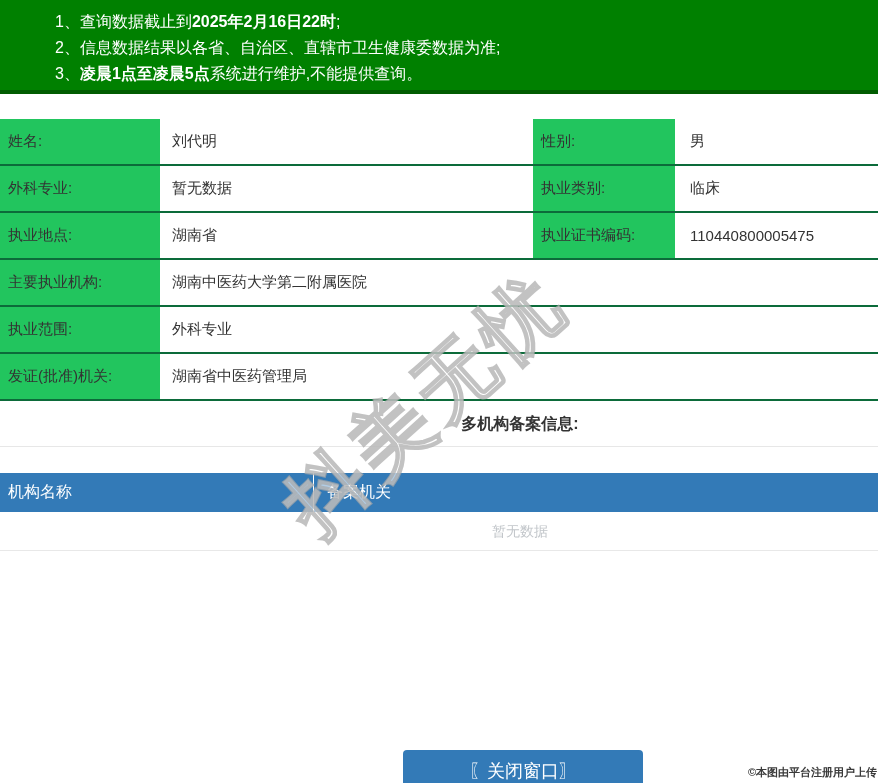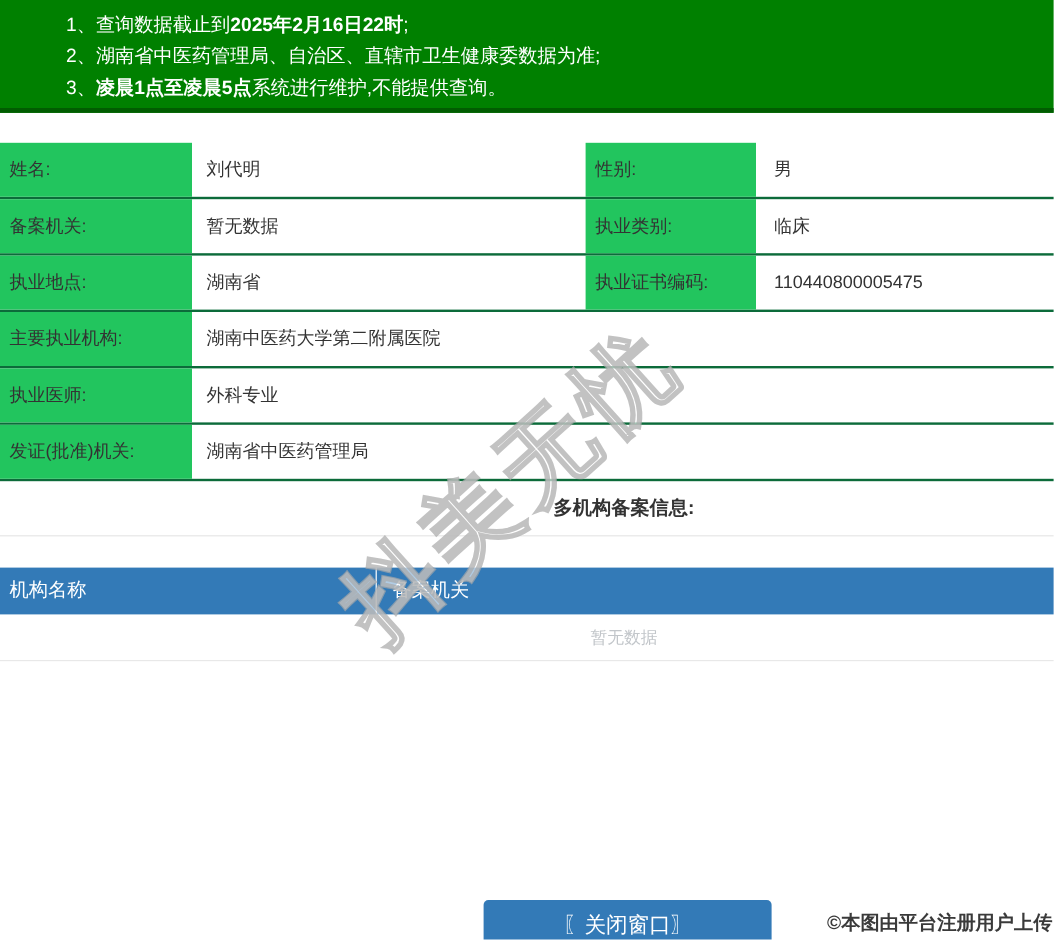--- a/index.html
+++ b/index.html
@@ -48,21 +48,21 @@
     background: #22c55e;
     display: flex; align-items: center;
     padding-left: 8px;
   }
   .pcell-label.w1 { width: 160px; }
   .pcell-label.w2 { width: 142px; }
   .pcell-value {
     display: flex; align-items: center;
     padding-left: 12px;
   }
-  .pcell-value.v1 { width: 328px; }
+  .pcell-value.v1 { width: 373px; }
   .pcell-value.v2 { flex: 1; padding-left: 15px; }
   .pcell-value.vfull { flex: 1; }
   
   .section-heading {
     position: absolute; left: 0; top: 401px;
     width: 1040px; height: 46px;
     line-height: 46px;
     text-align: center;
     font-size: 16px; font-weight: bold;
     color: #333333;
@@ -119,70 +119,70 @@
     font-size: 18px;
     line-height: 32px;
     text-align: center;
     font-family: "Liberation Sans", "DejaVu Sans", sans-serif;
     cursor: pointer;
     padding: 0;
   }
   
   .credit {
     position: absolute; right: 1px; bottom: 3px;
-    font-size: 16px;
+    font-size: 11px;
     font-weight: bold;
     color: #3a3a3a;
     z-index: 10;
     text-shadow:
       -1px -1px 0 #ffffff, 1px -1px 0 #ffffff,
       -1px  1px 0 #ffffff, 1px  1px 0 #ffffff;
   }
 </style>
 </head>
 <body>
 
 <div class="viewport">
 
   <div class="banner">
     <div class="banner-line"><span>1、</span><span>查询数据截止到</span><b>2025年2月16日22时</b><span>;</span></div>
-    <div class="banner-line"><span>2、</span><span>湖南省中医药管理局、自治区、直辖市卫生健康委数据为准;</span><b></b><span></span></div>
+    <div class="banner-line"><span>2、</span><span>信息数据结果以各省、自治区、直辖市卫生健康委数据为准;</span><b></b><span></span></div>
     <div class="banner-line"><span>3、</span><span></span><b>凌晨1点至凌晨5点</b><span>系统进行维护,不能提供查询。</span></div>
   </div>
 
   <div class="sheet">
 
     <div class="prow">
       <div class="pcell-label w1">姓名:</div>
       <div class="pcell-value v1">刘代明</div>
       <div class="pcell-label w2">性别:</div>
       <div class="pcell-value v2">男</div>
     </div>
 
     <div class="prow">
-      <div class="pcell-label w1">备案机关:</div>
+      <div class="pcell-label w1">外科专业:</div>
       <div class="pcell-value v1">暂无数据</div>
       <div class="pcell-label w2">执业类别:</div>
       <div class="pcell-value v2">临床</div>
     </div>
 
     <div class="prow">
       <div class="pcell-label w1">执业地点:</div>
       <div class="pcell-value v1">湖南省</div>
       <div class="pcell-label w2">执业证书编码:</div>
       <div class="pcell-value v2">110440800005475</div>
     </div>
 
     <div class="prow">
       <div class="pcell-label w1">主要执业机构:</div>
       <div class="pcell-value vfull">湖南中医药大学第二附属医院</div>
     </div>
 
     <div class="prow">
-      <div class="pcell-label w1">执业医师:</div>
+      <div class="pcell-label w1">执业范围:</div>
       <div class="pcell-value vfull">外科专业</div>
     </div>
 
     <div class="prow">
       <div class="pcell-label w1">发证(批准)机关:</div>
       <div class="pcell-value vfull">湖南省中医药管理局</div>
     </div>
 
   </div>
 

